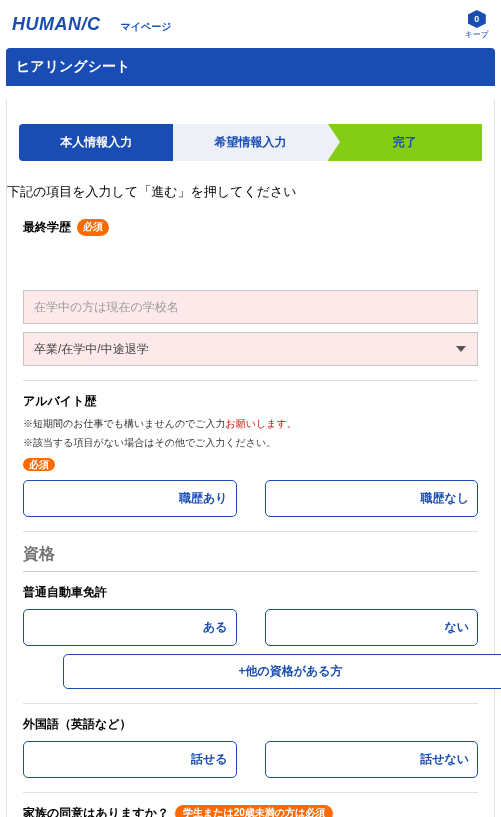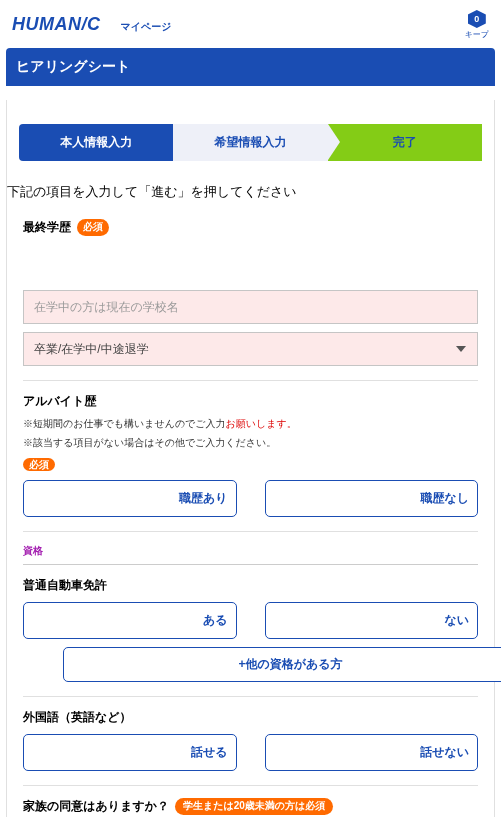--- a/index.html
+++ b/index.html
@@ -43,21 +43,21 @@
   .select-wrap::after { content: ""; position: absolute; right: 12px; top: 50%; width: 0; height: 0; border-left: 5px solid transparent; border-right: 5px solid transparent; border-top: 6px solid #555; transform: translateY(-50%); pointer-events: none; }
 
   .notes { font-size: 10px; color: #333; line-height: 1.5; margin-bottom: 4px; }
   .notes .red { color: #d00; }
 
   .btn-row { display: flex; gap: 28px; margin-top: 8px; }
   .btn-row.tight { gap: 10px; }
   .btn { flex: 1; text-align: right; padding: 9px 8px; border: 1.5px solid #1a4db3; color: #1a4db3; background: #fff; border-radius: 5px; font-size: 12px; font-weight: bold; cursor: pointer; }
   .btn-full { width: 100%; text-align: center; padding: 8px 4px; border: 1.5px solid #1a4db3; color: #1a4db3; background: #fff; border-radius: 5px; font-size: 12px; font-weight: bold; cursor: pointer; margin-top: 8px; margin-left: 40px; }
 
-  .section-title { font-size: 10px; font-weight: bold; color: #a21caf; padding: 0 16px 6px 16px; font-family: Liberation Mono, monospace; }
+  .section-title { font-size: 16px; font-weight: bold; color: #737373; padding: 0 16px 6px 16px; font-family: Liberation Mono, monospace; }
   .section-rule { border-bottom: 1px solid #ccc; margin: 0 16px 12px 16px; }
 
   .sub-label { font-size: 12px; font-weight: bold; margin-bottom: 6px; }
 </style>
 </head>
 <body>
 
 <div class="header">
   <div>
     <span class="logo">HUMAN/C</span><span class="logo-sub">マイページ</span>

